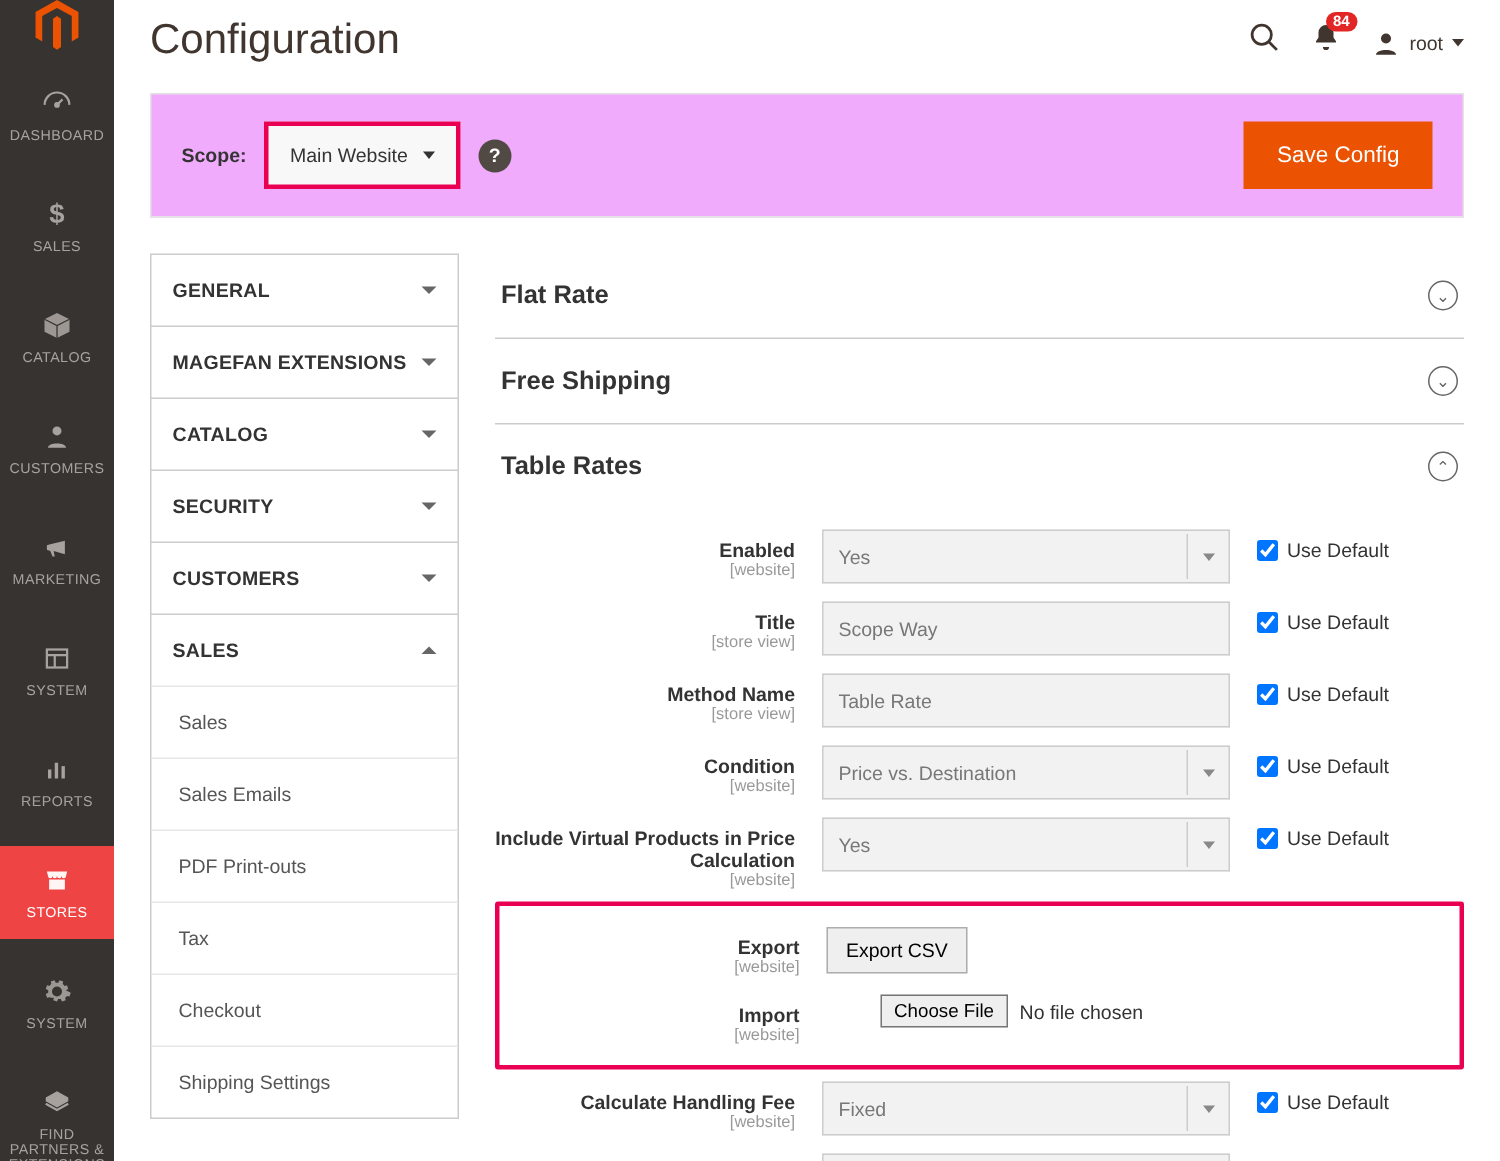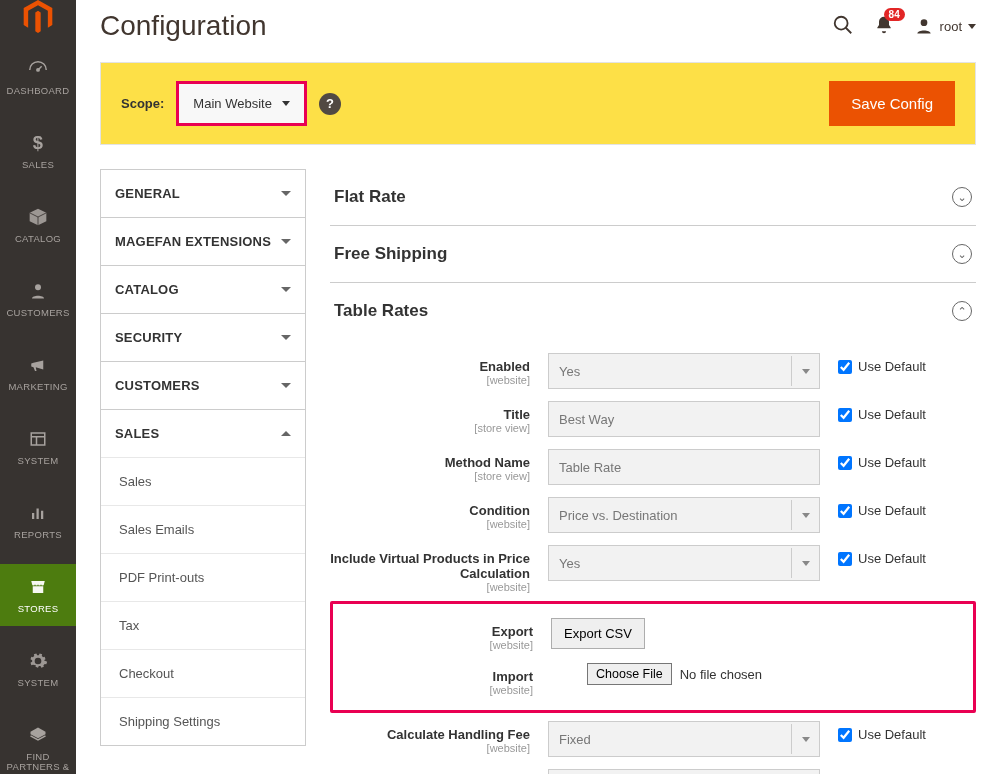--- a/index.html
+++ b/index.html
@@ -3,37 +3,37 @@
 <meta charset="utf-8">
 <style>
   * { box-sizing: border-box; margin: 0; padding: 0; }
   body { font-family: 'Helvetica Neue', Helvetica, Arial, sans-serif; font-size: 13px; color: #333; background: #fff; }
 
   
   .admin-nav { position: fixed; left: 0; top: 0; bottom: 0; width: 76px; background: #373330; color: #aaa; display: flex; flex-direction: column; align-items: stretch; z-index: 10; gap: 12px; }
   .admin-nav .logo { height: 60px; display: flex; align-items: center; justify-content: center; }
   .admin-nav .logo svg { width: 34px; height: 34px; }
   .admin-nav .nav-item { text-align: center; padding: 10px 2px 12px; font-size: 9.5px; letter-spacing: .3px; color: #a7a29e; cursor: pointer; }
-  .admin-nav .nav-item.active { background: #4d7c0f; color: #fff; }
+  .admin-nav .nav-item.active { background: #ef4444; color: #fff; }
   .admin-nav .nav-item .ico { display: flex; align-items: center; justify-content: center; height: 26px; margin-bottom: 4px; }
   .admin-nav .nav-item .lbl { display: block; line-height: 1.05; }
 
   
   .page { margin-left: 76px; }
 
   
   .top-bar { display: flex; align-items: center; justify-content: space-between; padding: 10px 24px 0; }
   .top-bar h1 { font-size: 28px; font-weight: 400; color: #41362f; }
-  .top-tools { display: flex; align-items: center; gap: 20px; }
+  .top-tools { display: flex; align-items: flex-end; gap: 20px; }
   .top-tools .tool { position: relative; cursor: pointer; color: #41362f; }
   .badge { position: absolute; top: -6px; left: 10px; background: #e22626; color: #fff; border-radius: 9px; font-size: 10px; padding: 1px 5px; font-weight: 700; }
   .user { display: flex; align-items: center; gap: 6px; font-size: 13px; color: #41362f; }
 
   
-  .scope-row { margin: 20px 24px 0; background: #fde047; border: 1px solid #e3e3e3; padding: 18px 20px; display: flex; align-items: center; justify-content: space-between; }
+  .scope-row { margin: 20px 24px 0; background: #f0abfc; border: 1px solid #e3e3e3; padding: 18px 20px; display: flex; align-items: center; justify-content: space-between; }
   .scope-left { display: flex; align-items: center; gap: 12px; }
   .scope-label { font-weight: 600; color: #333; }
   .scope-select { display: inline-flex; align-items: center; gap: 10px; border: 3px solid #e90052; padding: 12px 14px; background: #f8f8f8; cursor: pointer; }
   .scope-select .caret { border-left: 4px solid transparent; border-right: 4px solid transparent; border-top: 5px solid #333; }
   .help-q { width: 22px; height: 22px; border-radius: 50%; background: #514943; color: #fff; font-weight: 700; display: flex; align-items: center; justify-content: center; font-size: 13px; }
   .btn-save { background: #eb5202; color: #fff; border: none; padding: 14px 22px; font-size: 15px; cursor: pointer; }
 
   
   .main { display: flex; gap: 24px; padding: 24px; align-items: flex-start; }
   .col-left { width: 206px; flex: 0 0 206px; }
@@ -312,21 +312,21 @@
               </label>
           </div>
 
           <div class="frow">
             <div class="flabel">
                 <div class="ttl">Title</div>
                 <div class="scp">[store view]</div>
               </div>
             <div class="fctrl">
                 <div class="fake-input">
-                  <span>Best Way</span>
+                  <span>Scope Way</span>
                 </div>
               </div>
             <label class="fdef">
                 <input type="checkbox" checked="" style="">
                 <span>Use Default</span>
               </label>
           </div>
 
           <div class="frow">
             <div class="flabel">

